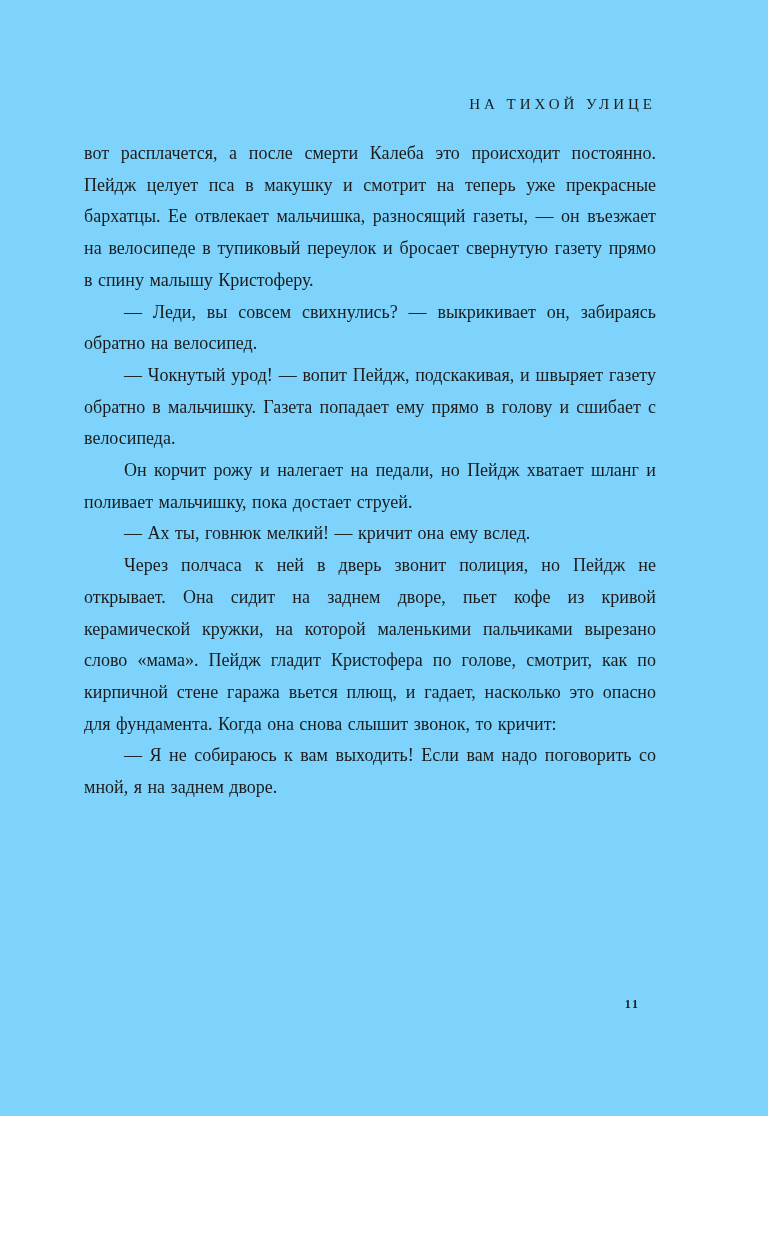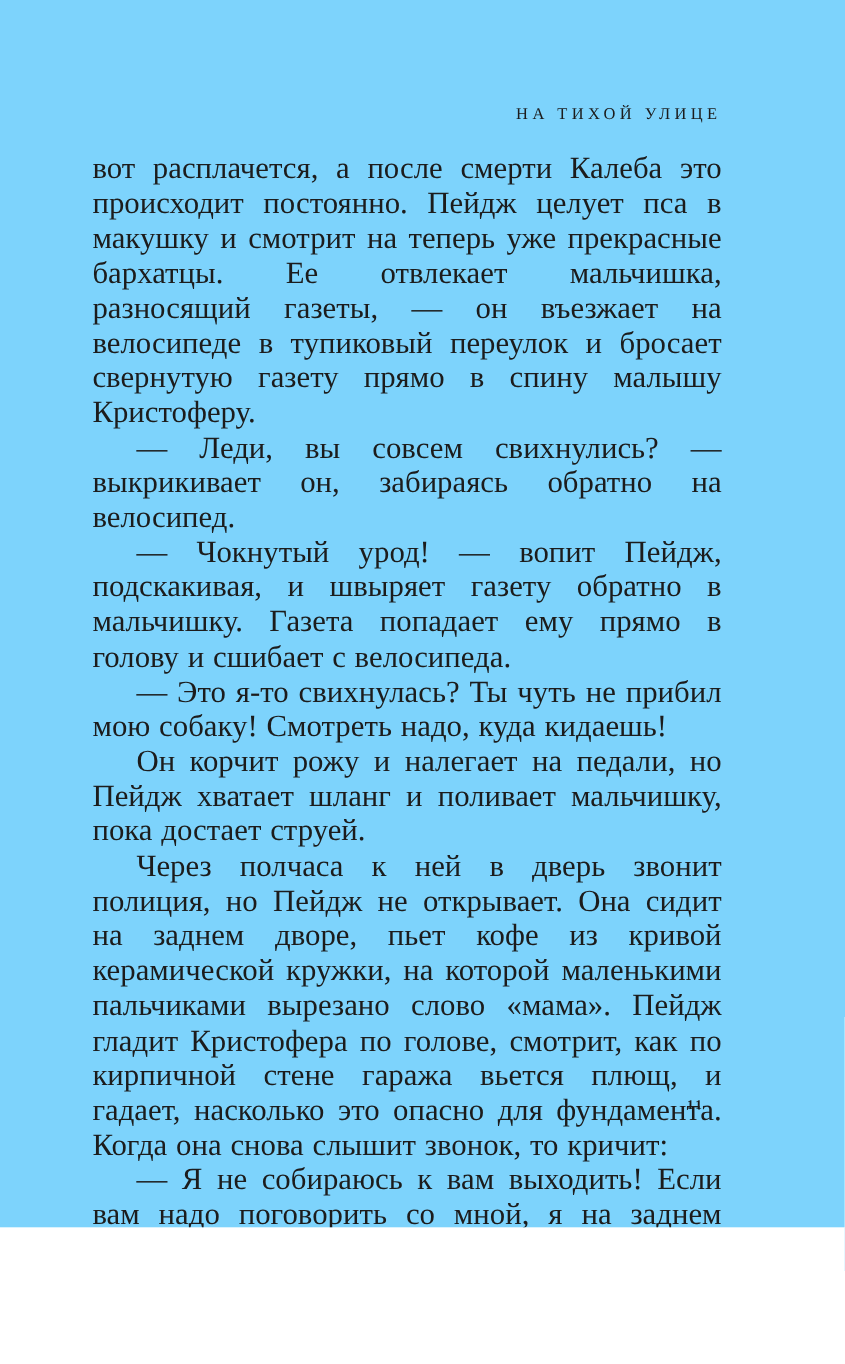--- a/index.html
+++ b/index.html
@@ -29,21 +29,21 @@
     white-space: nowrap;
   }
   .text-block {
     position: absolute;
     top: 138px;
     left: 84px;
     width: 572px;
   }
   .text-block p {
     margin: 0;
-    font-size: 28px;
+    font-size: 18px;
     line-height: 31.7px;
     text-align: justify;
     word-spacing: 1px;
     color: #1c1c1c;
   }
   .text-block p.indent {
     text-indent: 40px;
   }
   .page-number {
     position: absolute;
@@ -59,21 +59,21 @@
 <body>
 
 <div class="page">
 
   <div class="running-header">НА ТИХОЙ УЛИЦЕ</div>
 
   <div class="text-block">
     <p>вот расплачется, а после смерти Калеба это происходит постоянно. Пейдж целует пса в макушку и смотрит на теперь уже прекрасные бархатцы. Ее отвлекает мальчишка, разносящий газеты, — он въезжает на велосипеде в тупиковый переулок и бросает свернутую газету прямо в спину малышу Кристоферу.</p>
     <p class="indent">— Леди, вы совсем свихнулись? — выкрикивает он, забираясь обратно на велосипед.</p>
     <p class="indent">— Чокнутый урод! — вопит Пейдж, подскакивая, и швыряет газету обратно в мальчишку. Газета попадает ему прямо в голову и сшибает с велосипеда.</p>
-    <p class="indent">— Это я-то свихнулась? Ты чуть не прибил мою собаку! Смотреть надо, куда кидаешь!</p>
     <p class="indent">Он корчит рожу и налегает на педали, но Пейдж хватает шланг и поливает мальчишку, пока достает струей.</p>
+    <p class="indent">— Ах ты, говнюк мелкий! — кричит она ему вслед.</p>
     <p class="indent">Через полчаса к ней в дверь звонит полиция, но Пейдж не открывает. Она сидит на заднем дворе, пьет кофе из кривой керамической кружки, на которой маленькими пальчиками вырезано слово «мама». Пейдж гладит Кристофера по голове, смотрит, как по кирпичной стене гаража вьется плющ, и гадает, насколько это опасно для фундамента. Когда она снова слышит звонок, то кричит:</p>
     <p class="indent">— Я не собираюсь к вам выходить! Если вам надо поговорить со мной, я на заднем дворе.</p>
   </div>
 
   <div class="page-number">11</div>
 
 </div>
 
 </body></html>

